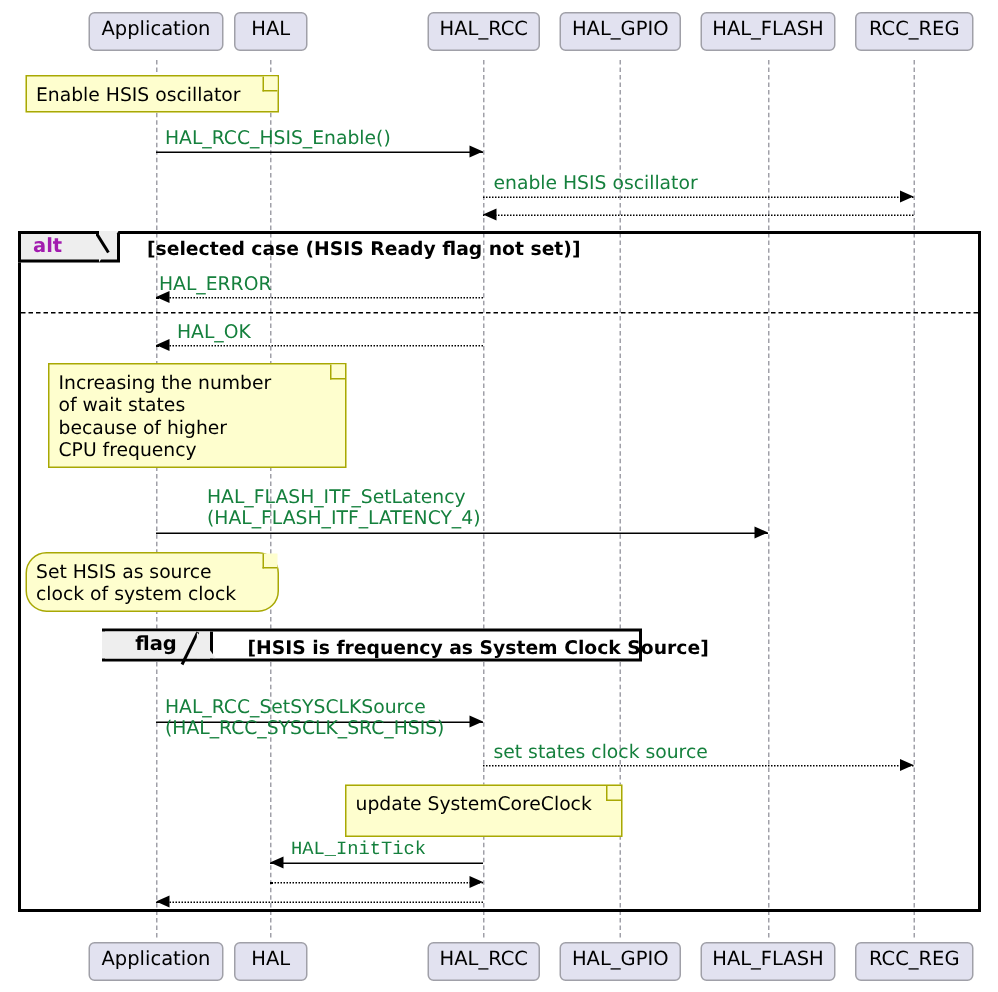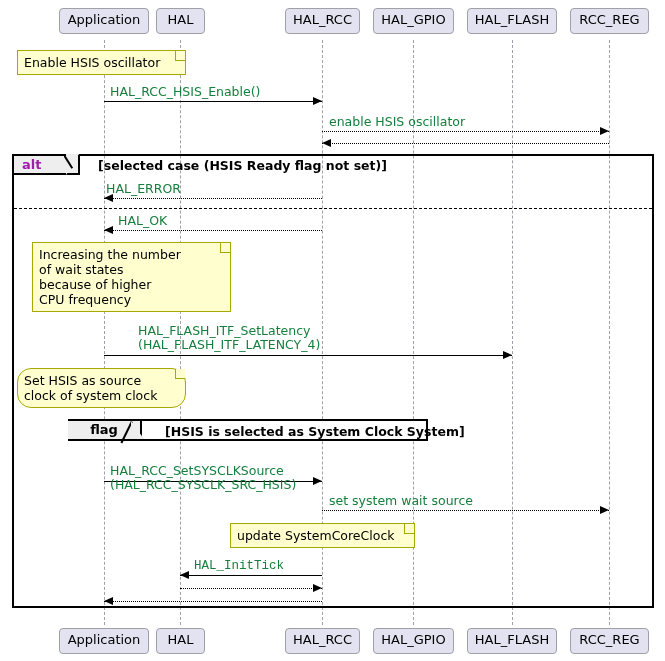--- a/index.html
+++ b/index.html
@@ -174,21 +174,21 @@
 
   <div id="fragments">
       <div class="fragment" style="left: 12px; top: 154px; width: 642px; height: 454px;"></div>
       <div class="frag-tab" style="left: 12px; top: 154px; width: 68px;">alt<span class="notch"></span><span class="notch-line"></span></div>
       <div class="frag-cond" style="left: 98px; top: 158px;">[selected case (HSIS Ready flag not set)]</div>
       <div class="frag-divider" style="left: 14px; top: 208px; width: 638px;"></div>
       <div class="loop-box" style="left: 68px; top: 419px; width: 360px; height: 22px;"></div>
       <div class="loop-tab" style="left: 68px; top: 421px; width: 74px;">flag</div>
       <div style="position: absolute; left: 131px; top: 421px; width: 2px; height: 24px; background: rgb(0, 0, 0); transform: rotate(26deg); transform-origin: left top;"></div>
       <div style="position: absolute; left: 131px; top: 421px; width: 13px; height: 18px; background: rgb(238, 238, 238); clip-path: polygon(0px 0px, 0px 100%, 100% 100%);"></div>
-      <div class="frag-cond" style="left: 165px; top: 424px;">[HSIS is selected as System Clock System]</div>
+      <div class="frag-cond" style="left: 165px; top: 424px;">[HSIS is frequency as System Clock Source]</div>
     </div>
 
   <div id="messages">
       <div class="msg-line" style="left: 104px; top: 101px; width: 218px;"></div>
       <div class="arrowhead right" style="top: 97px; left: 313px;"></div>
       <div class="msg-label" style="left: 110px; top: 85px;">HAL_RCC_HSIS_Enable()</div>
       <div class="msg-line dotted" style="left: 322px; top: 131px; width: 287px;"></div>
       <div class="arrowhead right" style="top: 127px; left: 600px;"></div>
       <div class="msg-label" style="left: 329px; top: 115px;">enable HSIS oscillator</div>
       <div class="msg-line dotted" style="left: 322px; top: 143px; width: 287px;"></div>
@@ -202,39 +202,39 @@
       <div class="msg-line" style="left: 104px; top: 355px; width: 408px;"></div>
       <div class="arrowhead right" style="top: 351px; left: 503px;"></div>
       <div class="msg-label" style="left: 110px; top: 324px; margin-left: 28px;">HAL_FLASH_ITF_SetLatency
 (HAL_FLASH_ITF_LATENCY_4)</div>
       <div class="msg-line" style="left: 104px; top: 481px; width: 218px;"></div>
       <div class="arrowhead right" style="top: 477px; left: 313px;"></div>
       <div class="msg-label" style="left: 110px; top: 464px;">HAL_RCC_SetSYSCLKSource
 (HAL_RCC_SYSCLK_SRC_HSIS)</div>
       <div class="msg-line dotted" style="left: 322px; top: 510px; width: 287px;"></div>
       <div class="arrowhead right" style="top: 506px; left: 600px;"></div>
-      <div class="msg-label" style="left: 329px; top: 494px;">set system wait source</div>
+      <div class="msg-label" style="left: 329px; top: 494px;">set states clock source</div>
       <div class="msg-line" style="left: 180px; top: 575px; width: 142px;"></div>
       <div class="arrowhead left" style="top: 571px; left: 180px;"></div>
       <div class="msg-label" style="left: 194px; top: 559px; font-family: Liberation Mono, monospace;">HAL_InitTick</div>
       <div class="msg-line dotted" style="left: 180px; top: 588px; width: 142px;"></div>
       <div class="arrowhead right" style="top: 584px; left: 313px;"></div>
       <div class="msg-line dotted" style="left: 104px; top: 601px; width: 218px;"></div>
       <div class="arrowhead left" style="top: 597px; left: 104px;"></div>
     </div>
 
   <div id="notes">
       <div class="note" style="left: 17px; top: 50px; width: 169px; height: 25px;"><span>Enable HSIS oscillator</span><span class="fold"></span></div>
       <div class="note" style="left: 32px; top: 242px; width: 199px; height: 70px;"><span>Increasing the number
 of wait states
 because of higher
 CPU frequency</span><span class="fold"></span></div>
       <div class="note" style="left: 17px; top: 368px; width: 169px; height: 40px; border-radius: 14px;"><span>Set HSIS as source
 clock of system clock</span><span class="fold"></span></div>
-      <div class="note" style="left: 230px; top: 523px; width: 185px; height: 25px;"><span>update SystemCoreClock</span><span class="fold"></span></div>
+      <div class="note" style="left: 230px; top: 523px; width: 185px; height: 35px;"><span>update SystemCoreClock</span><span class="fold"></span></div>
     </div>
 
   <div id="participants-bottom">
       <div class="participant" style="left: 59px; top: 628px; width: 90px;">Application</div>
       <div class="participant" style="left: 156px; top: 628px; width: 49px;">HAL</div>
       <div class="participant" style="left: 285px; top: 628px; width: 75px;">HAL_RCC</div>
       <div class="participant" style="left: 373px; top: 628px; width: 81px;">HAL_GPIO</div>
       <div class="participant" style="left: 467px; top: 628px; width: 90px;">HAL_FLASH</div>
       <div class="participant" style="left: 570px; top: 628px; width: 79px;">RCC_REG</div>
     </div>

